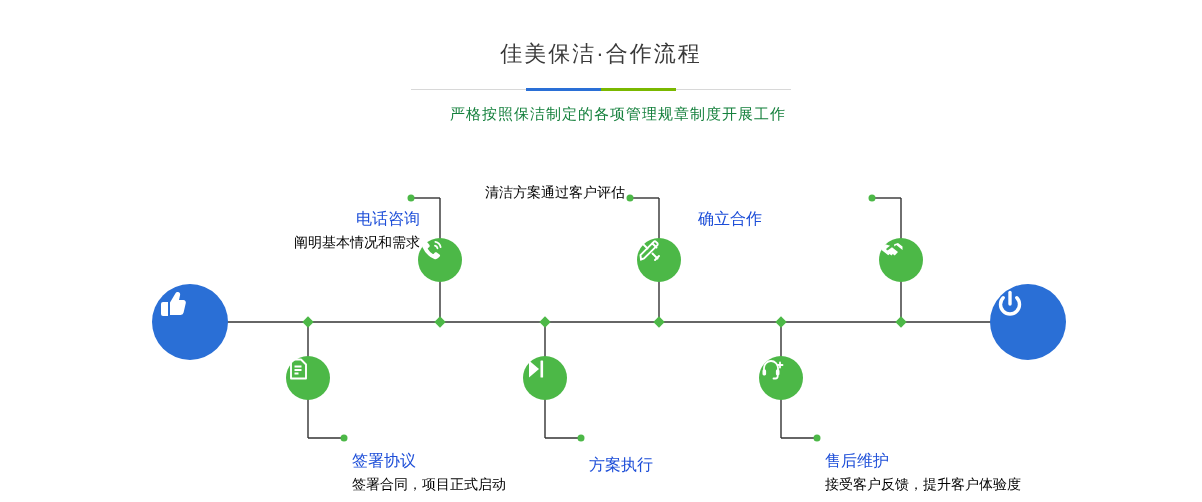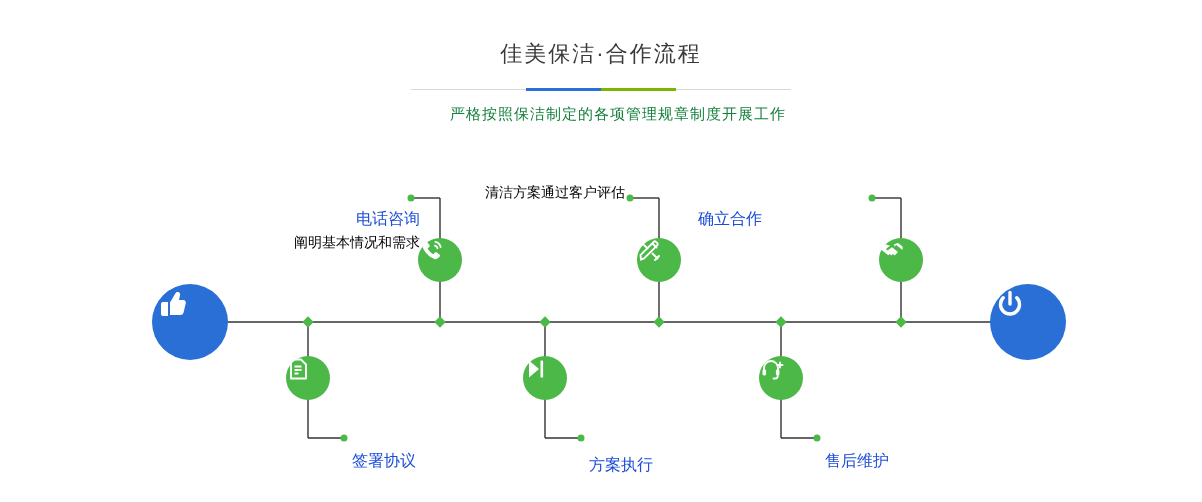--- a/index.html
+++ b/index.html
@@ -274,24 +274,26 @@
     <div class="label upper" style="left:455px; top:30px; width:170px; text-align:right;">
       <div class="lab-desc">清洁方案通过客户评估</div>
     </div>
 
     <div class="label upper" style="left:698px; top:30px; width:170px; text-align:left;">
       <div class="lab-title">确立合作</div>
     </div>
 
     <div class="label lower" style="left:352px; top:272px;">
       <div class="lab-title">签署协议</div>
+      <div class="lab-desc">签署合同，项目正式启动</div>
     </div>
 
     <div class="label lower" style="left:589px; top:276px;">
       <div class="lab-title">方案执行</div>
     </div>
 
     <div class="label lower" style="left:825px; top:272px;">
       <div class="lab-title">售后维护</div>
+      <div class="lab-desc">接受客户反馈，提升客户体验度</div>
     </div>
 
   </div>
 </div>
 
 </body></html>

